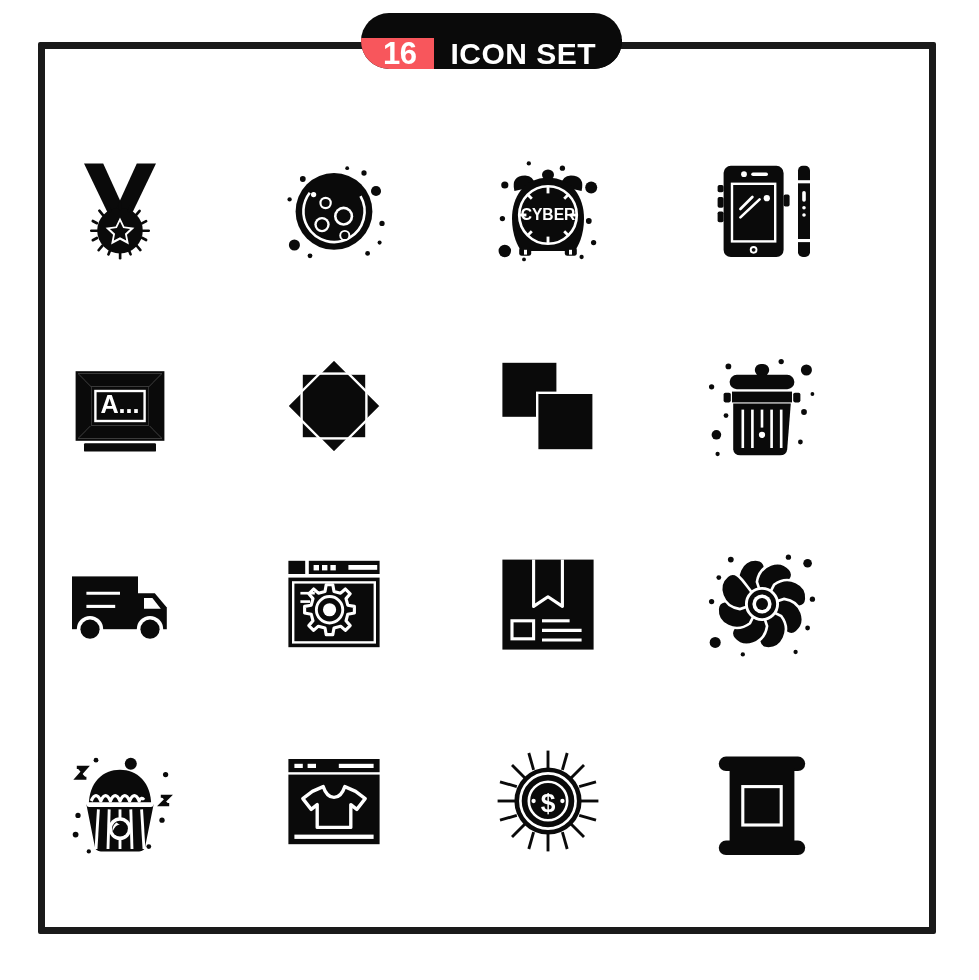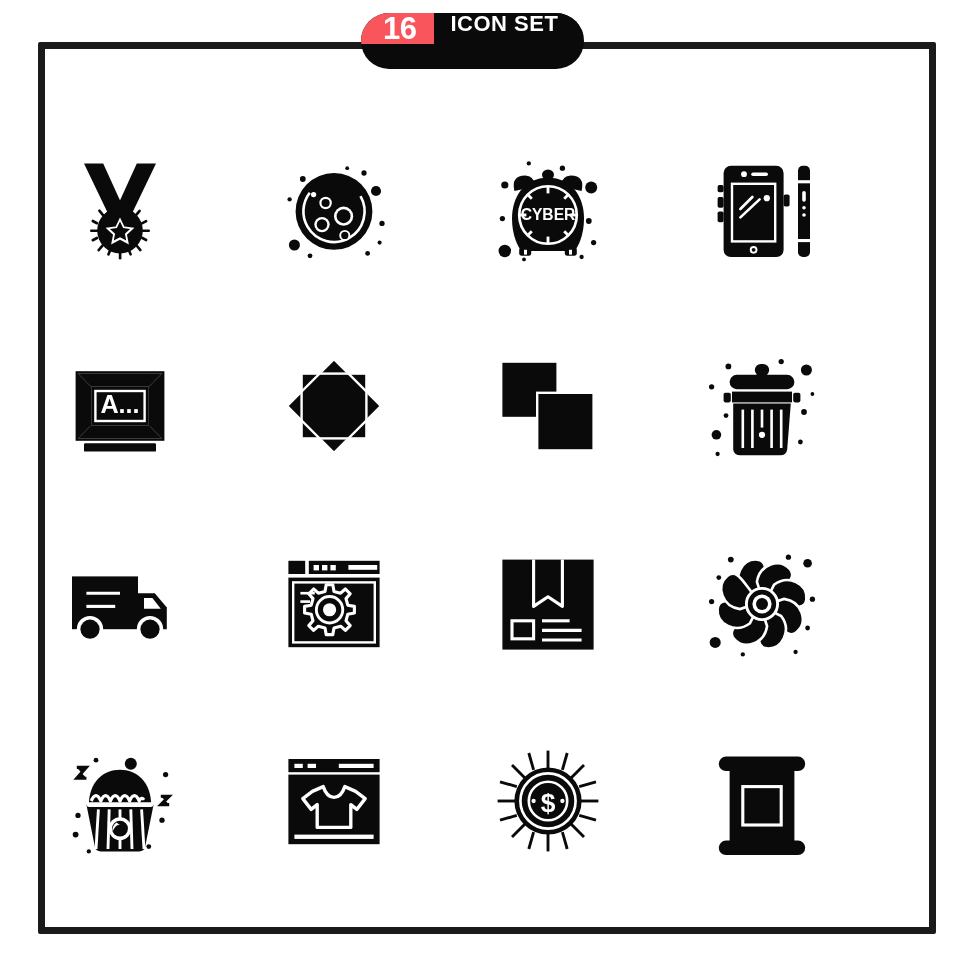--- a/index.html
+++ b/index.html
@@ -34,42 +34,42 @@
     background: transparent;
   }
 
   
   #badge {
     position: absolute;
     left: 361px;
     top: 13px;
     height: 56px;
     display: flex;
-    align-items: flex-start;
+    align-items: flex-end;
     border-radius: 28px;
     overflow: hidden;
     z-index: 5;
     background: #0a0a0a;
   }
   #badge-count {
     background: #f8565c;
     color: #ffffff;
     font-size: 31px;
     font-weight: bold;
     letter-spacing: -0.5px;
     display: flex;
     align-items: center;
     justify-content: center;
     padding: 0 18px 0 22px;
     line-height: 1;
   }
   #badge-title {
     background: #0a0a0a;
     color: #ffffff;
-    font-size: 22px;
+    font-size: 30px;
     font-weight: bold;
     letter-spacing: 0.5px;
     display: flex;
     align-items: center;
     justify-content: center;
     padding: 0 26px 0 16px;
     line-height: 1;
   }
 
   

